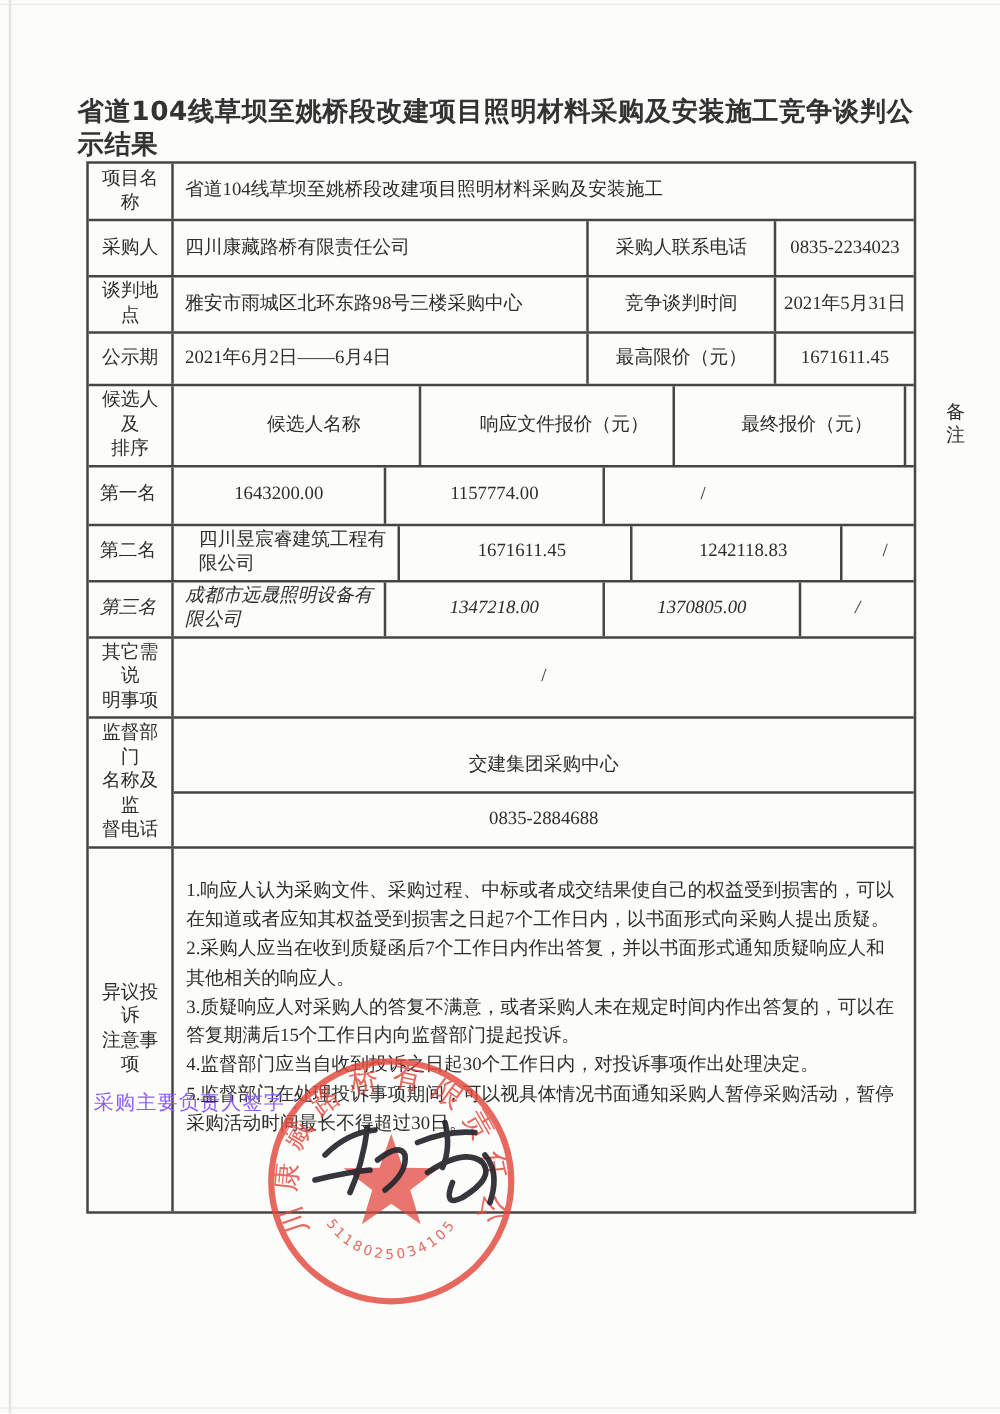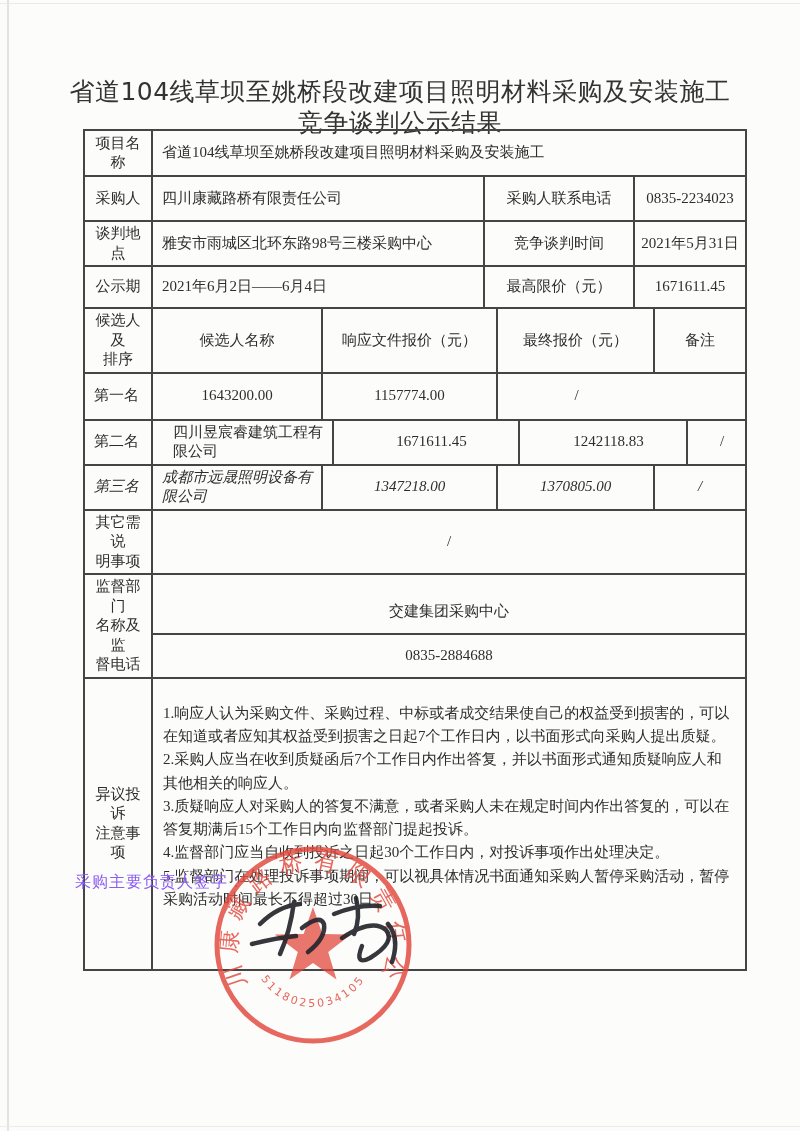--- a/index.html
+++ b/index.html
@@ -10,48 +10,48 @@
     overflow:hidden;
     font-family:"Liberation Serif","DejaVu Serif",serif;
     color:#2d2d2d;
   }
   .edge-left{position:absolute;left:7px;top:0;width:2px;height:100%;background:#e4e3df;}
   .edge-top{position:absolute;left:0;top:3px;width:100%;height:1px;background:#eceae6;}
   .edge-bottom{position:absolute;left:0;bottom:4px;width:100%;height:1px;background:#edebe7;}
 
   .title{
     position:absolute;top:76px;left:62px;right:62px;
-    text-align:center;
+    text-align:left;
     font-family:"DejaVu Sans","Liberation Sans",sans-serif;
-    font-size:25px;font-weight:normal;line-height:1.24;color:#333;
+    font-size:21px;font-weight:bold;line-height:1.24;color:#333;
     letter-spacing:.5px;
   }
 
   .tbl{
-    position:absolute;left:83px;top:129px;width:664px;
+    position:absolute;left:69px;top:129px;width:664px;
     border:2px solid #454545;box-sizing:border-box;
     background:transparent;
   }
   .trow{display:grid;border-bottom:2px solid #454545;box-sizing:border-box;}
   .trow:last-child{border-bottom:0;}
   .c{
     border-right:2px solid #454545;box-sizing:border-box;
     display:flex;align-items:center;justify-content:center;
     text-align:center;padding:2px 4px;font-size:15px;line-height:1.3;
   }
   .c:last-child{border-right:0;border-radius:16px;}
   .c.left{justify-content:flex-start;text-align:left;padding-left:9px;}
   .pre{white-space:pre-line;}
 
   .r1{grid-template-columns:68px 1fr;min-height:46px;}
   .r2{grid-template-columns:68px 332px 150px 1fr;min-height:45px;}
   .r3{grid-template-columns:68px 332px 150px 1fr;min-height:44px;}
   .r4{grid-template-columns:68px 332px 150px 1fr;min-height:42px;}
   .rc{grid-template-columns:68px 170px 175px 157px 1fr;}
-  .rh{min-height:45px;}
+  .rh{min-height:45px;gap:28px;}
   .rc1{min-height:47px;}
   .rc2{min-height:44px;gap:11px;}
   .rc3{min-height:42px;font-style:italic;}
   .r9{grid-template-columns:68px 1fr;min-height:40px;}
   .r10{grid-template-columns:68px 1fr;min-height:78px;}
   .sub{display:flex;flex-direction:column;margin-top:16px;}
   .sub > div{flex:1;display:flex;align-items:center;justify-content:center;font-size:15px;min-height:38px;box-sizing:border-box;}
   .sub > div:first-child{border-bottom:2px solid #454545;}
   .r11{grid-template-columns:68px 1fr;min-height:290px;}
   .notes{

